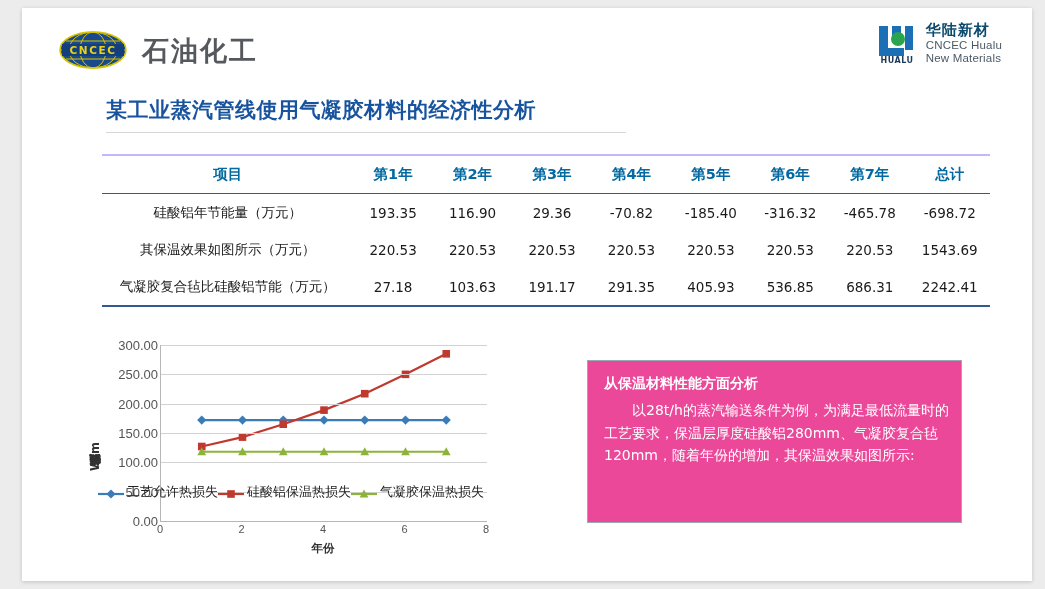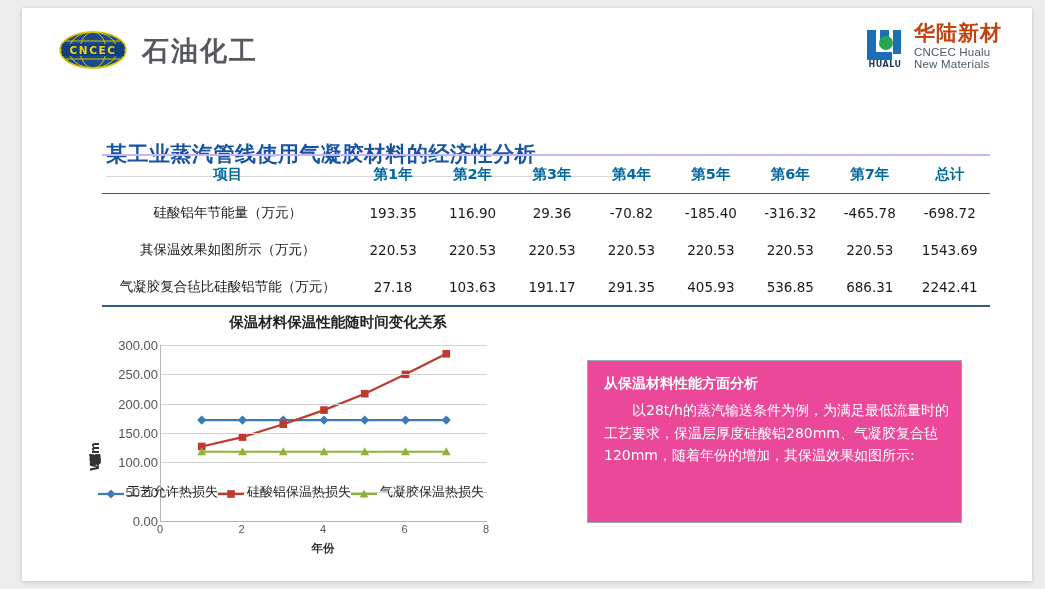--- a/index.html
+++ b/index.html
@@ -52,43 +52,42 @@
     position: absolute;
     right: 30px;
     top: 14px;
     display: flex;
     align-items: center;
     gap: 7px;
   }
   .hualu-mark { width: 44px; height: 42px; display:block; }
   .hualu-txt { line-height: 1.12; }
   .hualu-cn {
-    font-size: 21px;
-    font-weight: bold;
-    color: #c2410c;
+    font-size: 15px;
+    font-weight: bold;
+    color: #0c4a6e;
     letter-spacing: 1px;
     font-family: "DejaVu Sans", sans-serif;
   }
   .hualu-en {
     font-size: 11.5px;
     color: #4b5a66;
     letter-spacing: .2px;
     font-family: "Liberation Sans", sans-serif;
   }
 
   
   .title-wrap { position: absolute; left: 84px; top: 88px; }
   .slide-title {
     font-family: "DejaVu Sans", "Liberation Sans", sans-serif;
     font-size: 21px;
     font-weight: bold;
     color: #17539e;
     letter-spacing: .5px;
     white-space: nowrap;
-    margin-top: 44px;
   }
   .title-rule {
     margin-top: 8px;
     width: 520px;
     height: 1px;
     background: #d7d7d7;
   }
 
   
   .tbl-wrap {
@@ -341,21 +340,20 @@
               <td class="col-yr">405.93</td>
               <td class="col-yr">536.85</td>
               <td class="col-yr">686.31</td>
               <td class="col-tot">2242.41</td>
             </tr>
           </tbody>
       </table>
     </div>
 
     <div class="chart-block">
-      <div class="chart-title">保温材料保温性能随时间变化关系</div>
       <div class="plot-area">
         <div class="ylabel">管线热损失值 W/m</div>
         <div class="yticks" id="yticks">
             <div class="ytick" style="top: 176px;">0.00</div>
             <div class="ytick" style="top: 146.667px;">50.00</div>
             <div class="ytick" style="top: 117.333px;">100.00</div>
             <div class="ytick" style="top: 88px;">150.00</div>
             <div class="ytick" style="top: 58.6667px;">200.00</div>
             <div class="ytick" style="top: 29.3333px;">250.00</div>
             <div class="ytick" style="top: 0px;">300.00</div>

